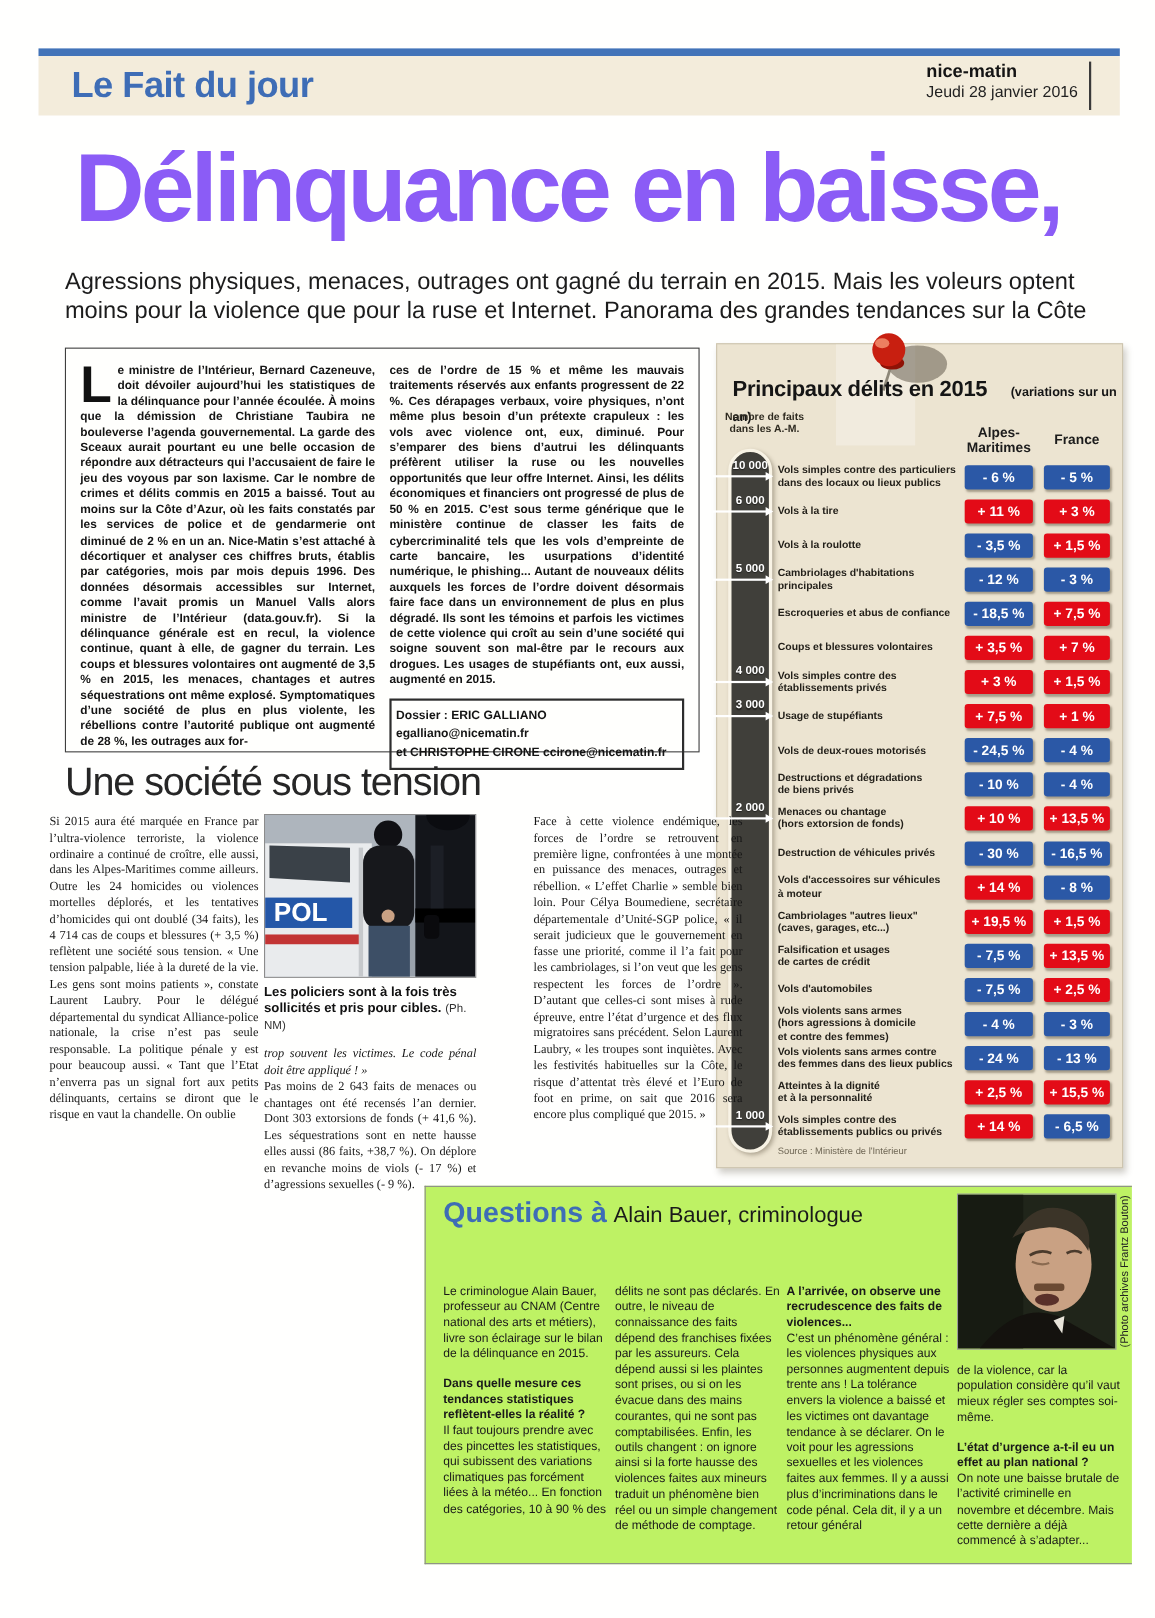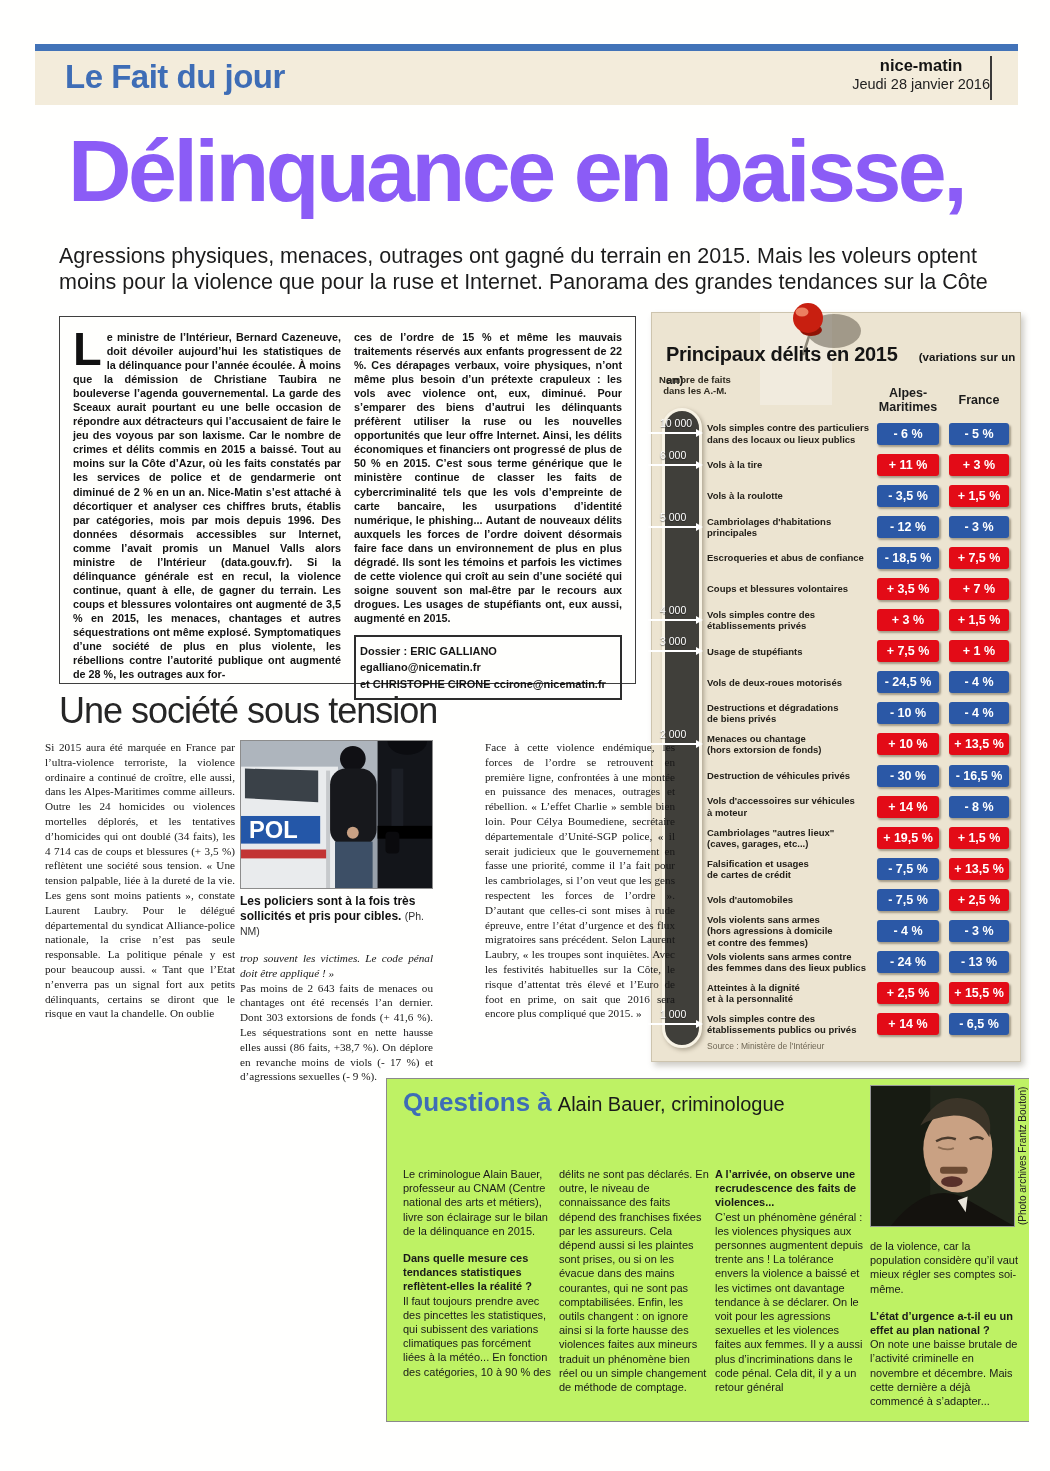--- a/index.html
+++ b/index.html
@@ -4,21 +4,21 @@
 <style>
   * { margin:0; padding:0; box-sizing:border-box; }
   html,body { width:1050px; height:1471px; background:#fdfdfb; font-family:"Liberation Sans",sans-serif; color:#1a1a1a; }
   .abs { position:absolute;margin-left:14px; }
   #page { position:relative; width:1050px; height:1471px; overflow:hidden; background:#fffffe; }
 
   
   #topbar { left:21px; top:44px; width:983px; height:7px; background:#4273b8; }
   #masthead { left:21px; top:51px; width:983px; height:54px; background:#f3ecdb; }
   #section-title { position:absolute; left:30px; top:7px; font-size:33px; font-weight:bold; color:#3e6db6; letter-spacing:-0.5px; }
-  #edition-block { position:absolute; right:26px; top:5px; text-align:center; border-right:2px solid #3a3a3a; height:44px; }
+  #edition-block { position:absolute; right:26px; top:5px; text-align:left; border-right:2px solid #3a3a3a; padding-right:10px; height:44px; }
   #edition-name { font-size:16.5px; font-weight:bold; color:#141414; }
   #edition-date { font-size:14.5px; color:#222; margin-top:1px; }
 
   
   #headline { left:54px; top:120px; font-size:88px; font-weight:bold; letter-spacing:-3.5px; color:#8b5cf6; white-space:nowrap;text-align:right; }
   #subhead { left:45px; top:243px; width:950px; font-size:21.5px; line-height:1.23; color:#1c1c1c; }
 
   
   #lead-box { left:45px; top:316px; width:577px; height:368px; border:1px solid #3f3f3f; padding:13px; display:flex; gap:13px; background:#fffffd; }
   .lead-col { width:269px; font-size:10.8px; line-height:14.05px; font-weight:bold; text-align:justify; color:#141414; }
@@ -30,21 +30,21 @@
   #pin-strip { position:absolute; left:108px; top:0; width:72px; height:92px; background:rgba(255,255,255,0.28); }
   #pin-svg { position:absolute; left:118px; top:-12px; }
   #info-title { position:absolute; left:14px; top:30px; font-size:20px; font-weight:bold; color:#151515; letter-spacing:-0.3px; }
   #info-subtitle { font-size:11.5px; font-weight:bold; letter-spacing:0;padding-left:16px; }
   #axis-label { position:absolute; left:0; top:62px; width:86px; font-size:9.5px; font-weight:bold; text-align:center; line-height:1.15; color:#2e2a20; white-space:pre-line; }
   .col-head { position:absolute; font-size:12.5px; font-weight:bold; text-align:center; line-height:1.1; color:#1c1c1c; white-space:pre-line; }
   #col-head-am { left:223px; top:74px; width:66px; }
   #col-head-fr { left:295px; top:81px; width:64px; }
   #therm { position:absolute; left:10px; top:95px; width:40px; height:640px; background:#403f3a; border:3px solid #f8f3e5; border-radius:23px; box-shadow:2px 2px 4px rgba(60,50,30,0.35); }
   .tmark { position:absolute; left:8px; width:44px; z-index:3; }
-  .tnum { color:#fff; font-size:10.5px; font-weight:normal; text-align:left; text-shadow:0 1px 1px rgba(0,0,0,0.5); }
+  .tnum { color:#fff; font-size:10.5px; font-weight:bold; text-align:center; text-shadow:0 1px 1px rgba(0,0,0,0.5); }
   .tarrow { position:relative; height:2px; background:#fff; width:50px; margin-left:-12px; margin-top:3px; }
   .tarrow::after { content:''; position:absolute; right:-5px; top:-3px; border-left:7px solid #fff; border-top:4px solid transparent; border-bottom:4px solid transparent; }
   #rows { position:absolute; left:0; top:105px; width:370px; }
   .irow { position:relative; height:31.1px; display:flex; align-items:center; }
   .irow-label { margin-left:55px; width:168px; font-size:9.5px; font-weight:bold; line-height:1.18; color:#23201a; white-space:pre-line; }
   .badge { height:22px; line-height:22px; text-align:center; border-radius:3px; color:#fff; font-size:12.5px; font-weight:bold; box-shadow:1.5px 2px 2px rgba(60,50,30,0.4); flex:none; }
   .badge.am { width:62px; margin-left:2px; }
   .badge.fr { width:60px; margin-left:10px; }
   .badge.up { background:#e30b17; }
   .badge.down { background:#2b58a6; }

